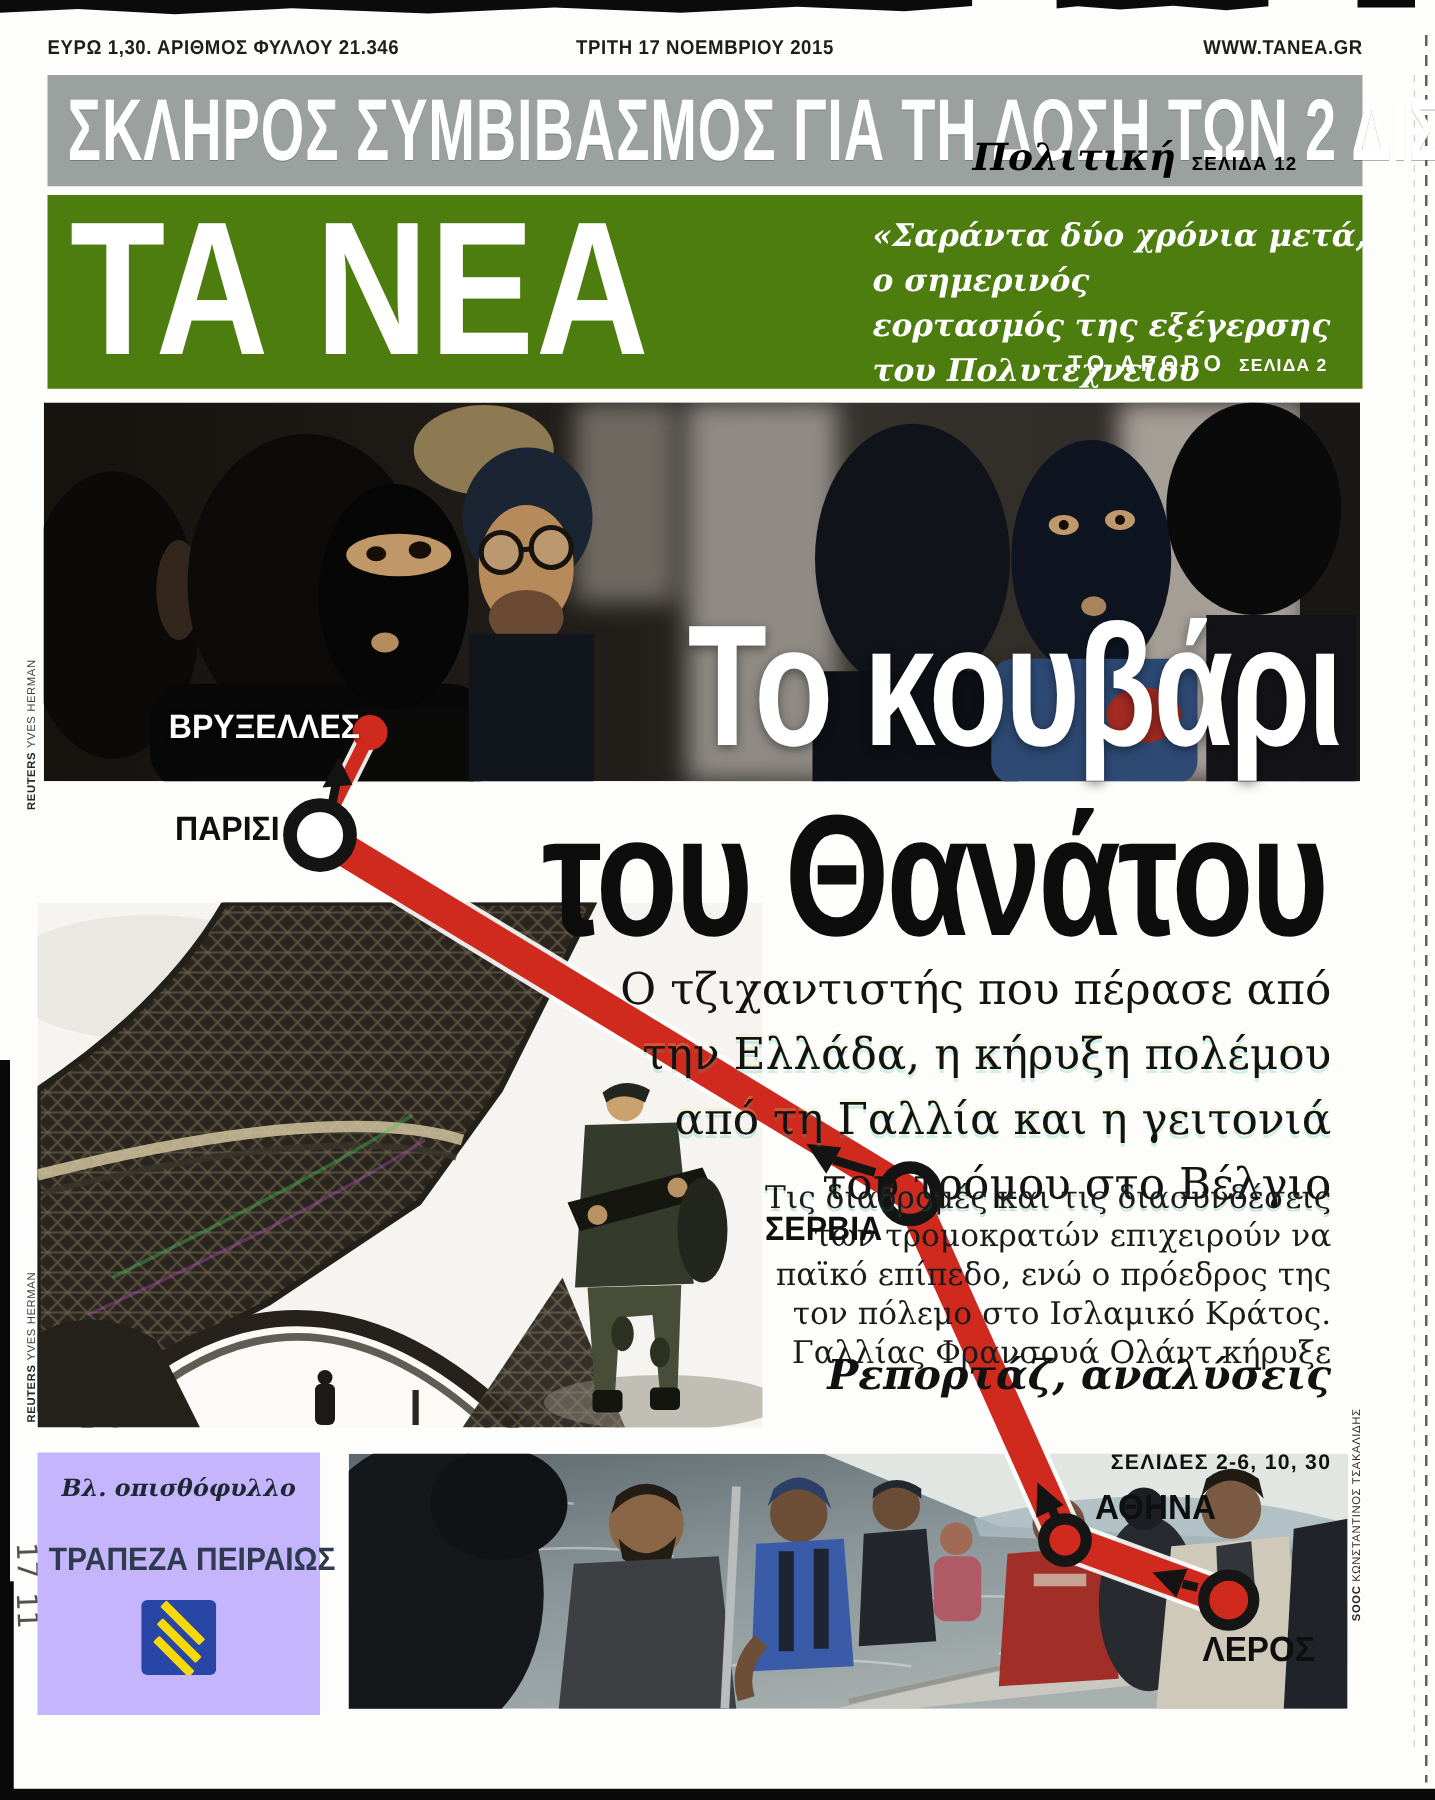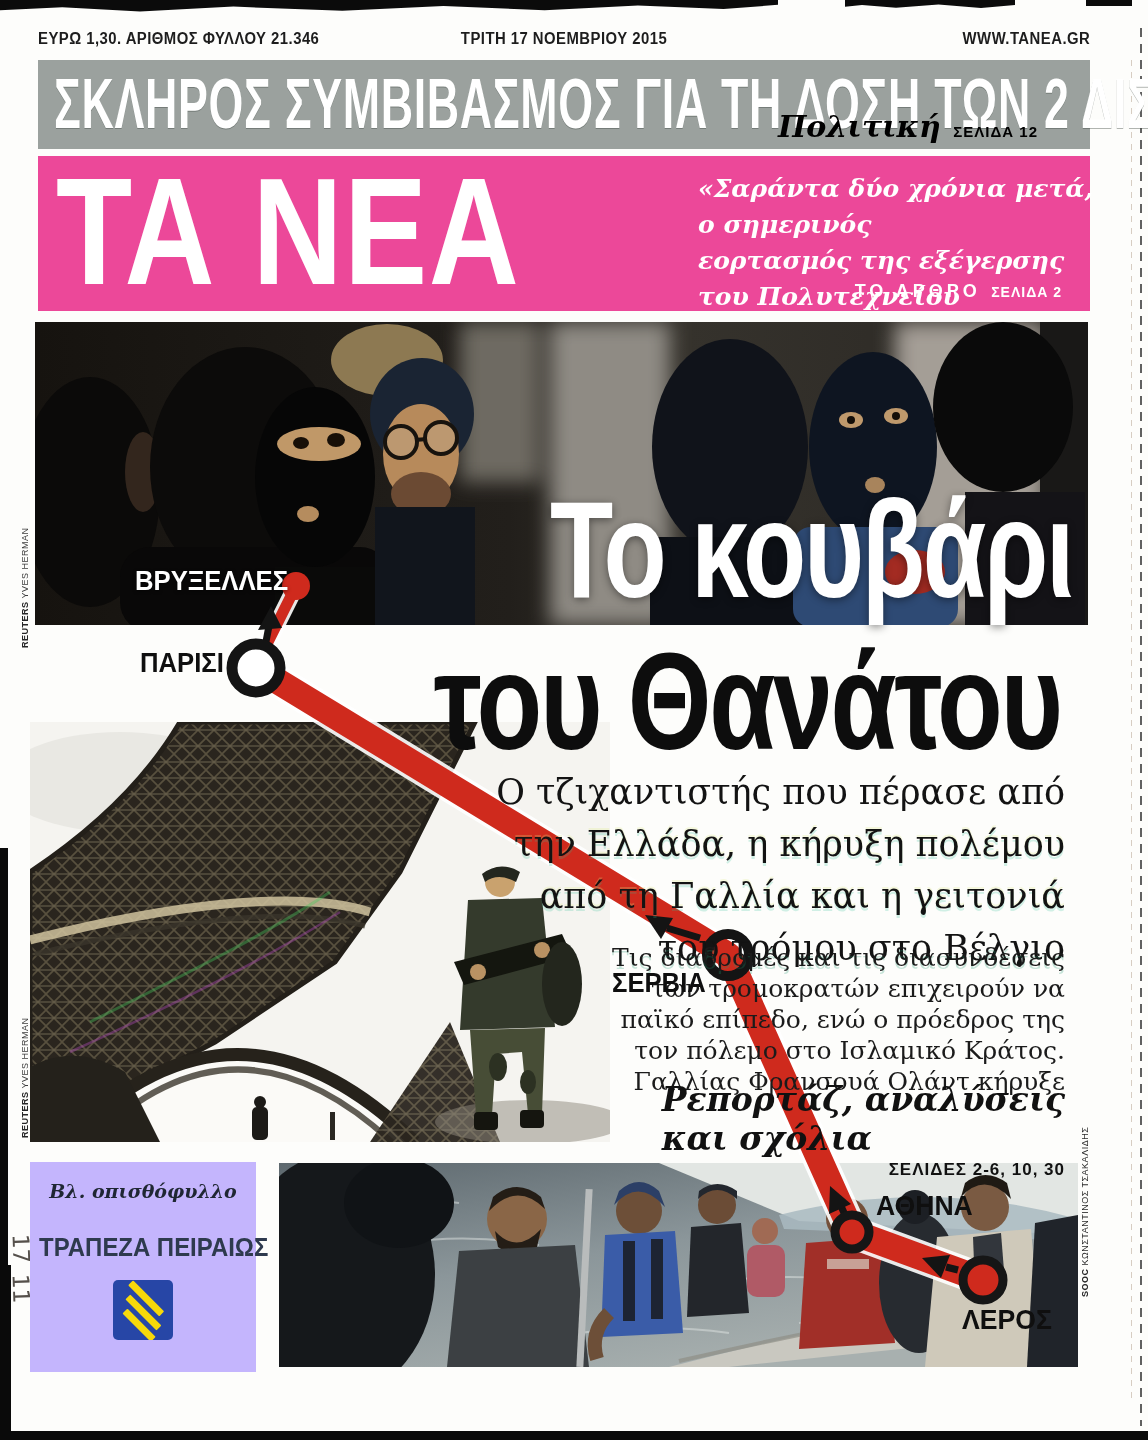--- a/index.html
+++ b/index.html
@@ -36,21 +36,21 @@
   
   .banner{left:38px;top:60px;width:1052px;height:89px;background:#9ba19e;}
   .banner-headline{position:absolute;left:16px;top:4px;font-size:70px;font-weight:700;color:#fff;
                    transform:scaleX(.64);transform-origin:left;letter-spacing:1px;
                    text-shadow:0 1px 0 rgba(60,70,66,.4);}
   .banner-section{position:absolute;right:52px;bottom:5px;color:#000000;}
   .banner-section .pol{font-family:"DejaVu Serif",serif;font-style:italic;font-weight:700;font-size:30px;}
   .banner-section .pg{font-size:15px;font-weight:700;letter-spacing:1px;margin-left:8px;}
 
   
-  .masthead{left:38px;top:156px;width:1052px;height:155px;background:#ec4899;}
+  .masthead{left:38px;top:156px;width:1052px;height:155px;background:#4d7c0f;}
   .mh-title{position:absolute;left:18px;top:0px;font-size:152px;line-height:150px;font-weight:700;
             color:#fff;transform:scaleX(.82);transform-origin:left;letter-spacing:2px;}
   .mh-quote{position:absolute;left:660px;top:15px;width:420px;color:#fff;
             font-family:"DejaVu Serif",serif;font-style:italic;font-weight:700;font-size:25px;line-height:36px;}
   .mh-article{position:absolute;right:28px;bottom:9px;color:#fff;}
   .mh-article .a1{font-size:18px;letter-spacing:4px;font-weight:700;}
   .mh-article .a2{font-size:14px;font-weight:700;letter-spacing:1px;margin-left:6px;}
 
   
   .photo{display:block;}
@@ -361,21 +361,20 @@
   <div class="abs bodytext z3">
     <div class="dbl">Τις διαδρομές και τις διασυνδέσεις</div>
     <div>των τρομοκρατών επιχειρούν να</div>
     <div>παϊκό επίπεδο, ενώ ο πρόεδρος της</div>
     <div>τον πόλεμο στο Ισλαμικό Κράτος.</div>
     <div>Γαλλίας Φρανσουά Ολάντ κήρυξε</div>
   </div>
 
   <div class="abs kicker z3">
     <div>Ρεπορτάζ, αναλύσεις</div>
-    <div>και σχόλια</div>
   </div>
   <div class="abs pages z3">ΣΕΛΙΔΕΣ 2-6, 10, 30</div>
 
   <div class="abs ad z3">
     <div class="ad-note">Βλ. οπισθόφυλλο</div>
     <div class="ad-name nowrap">ΤΡΑΠΕΖΑ ΠΕΙΡΑΙΩΣ</div>
     <svg class="ad-logo" width="60" height="60" viewBox="0 0 60 60">
       <rect width="60" height="60" rx="5" fill="#2746a6"></rect>
       <g transform="rotate(45 30 30)" fill="#f7d90a">
         <rect x="2" y="16" width="44" height="7" rx="1"></rect>

